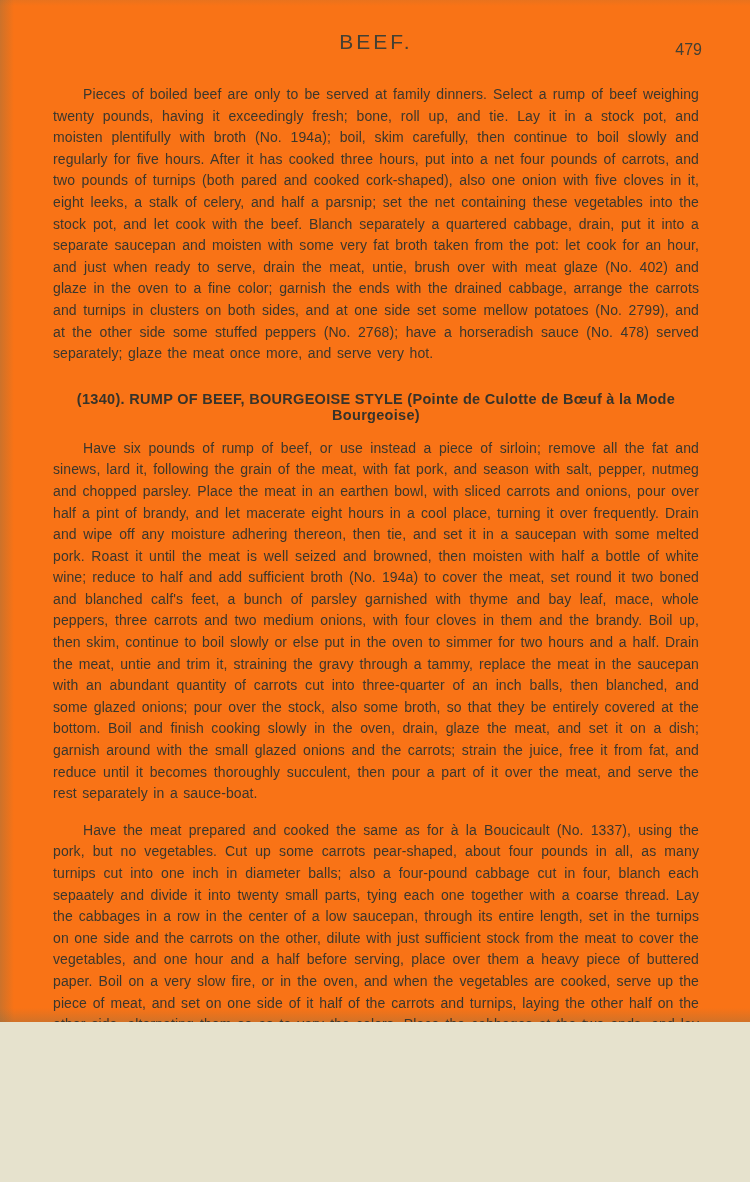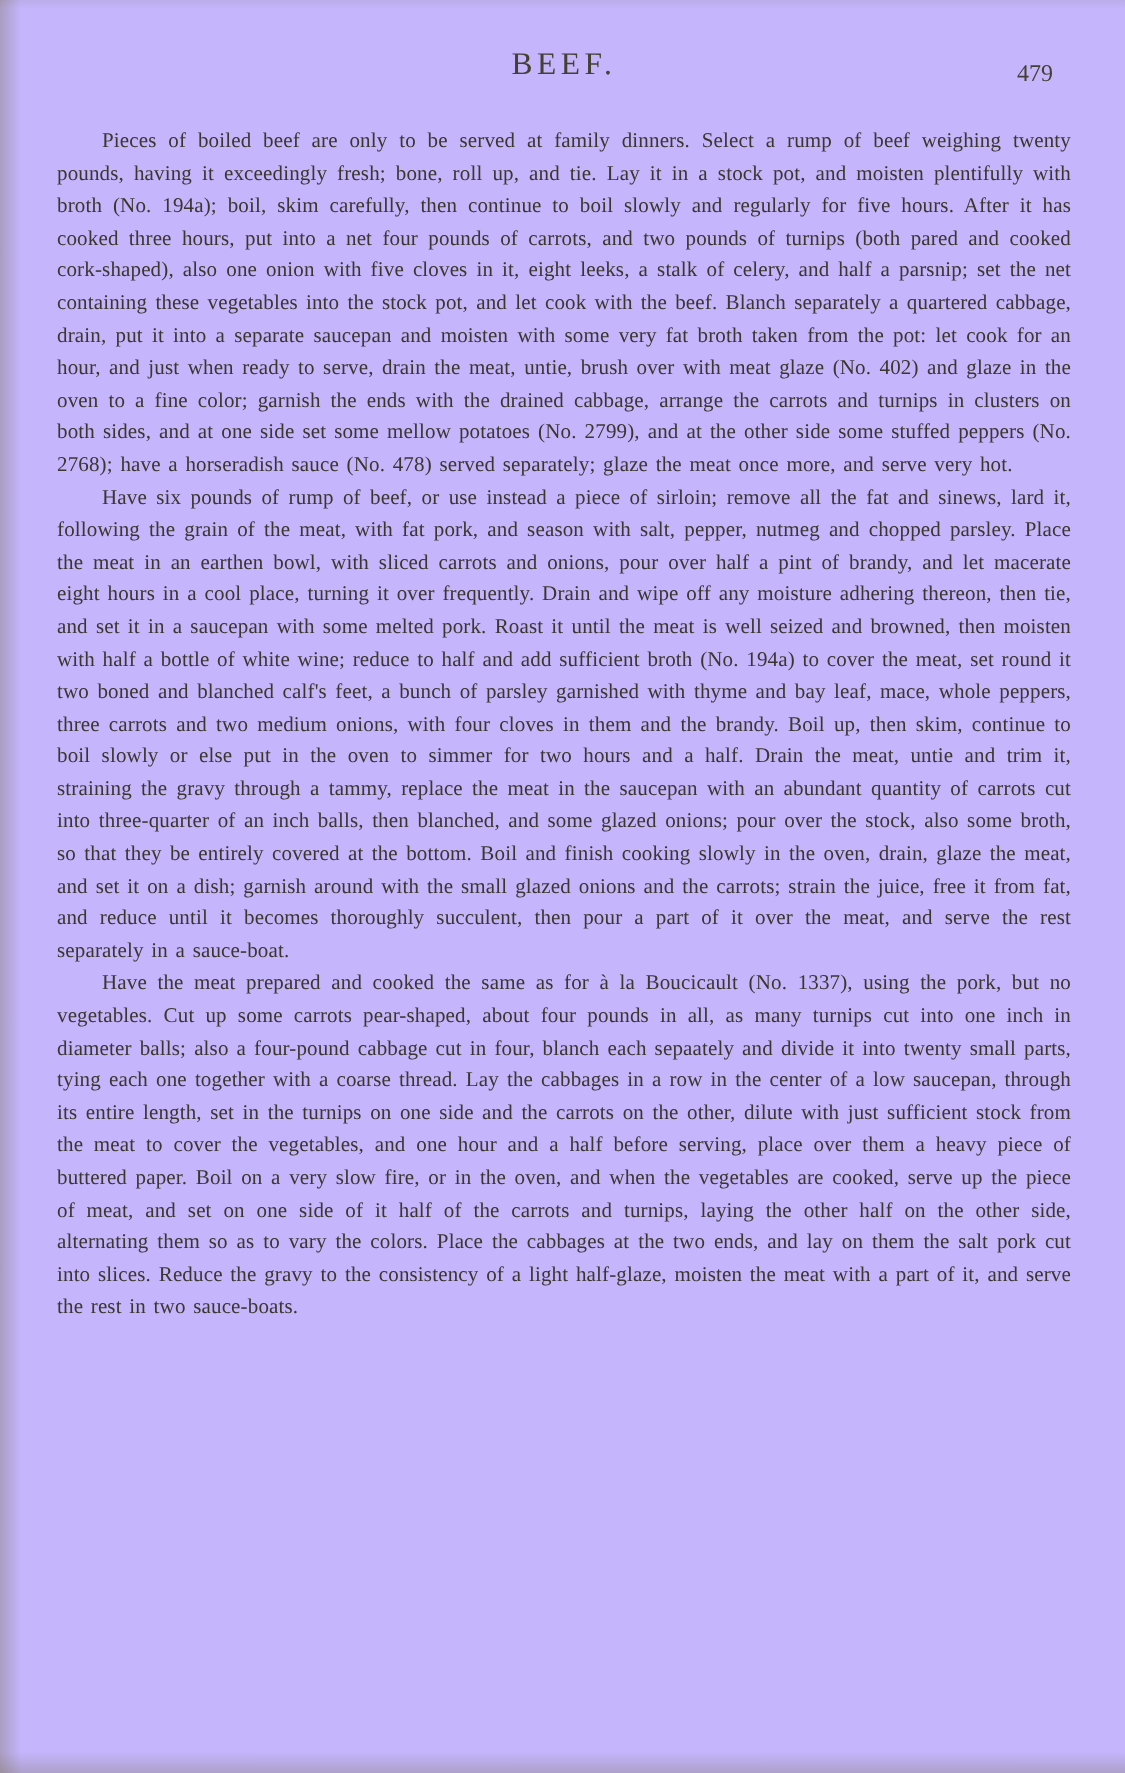--- a/index.html
+++ b/index.html
@@ -3,24 +3,24 @@
 <meta charset="utf-8">
 <style>
   html, body {
     margin: 0;
     padding: 0;
     background: #e6e2cd;
   }
   .page {
     position: relative;
     width: 750px;
-    height: 1182px;
-    background: #c4b5fd;
+    height: 1022px;
+    background: #f97316;
     overflow: hidden;
-    font-family: Liberation Serif, serif;
+    font-family: Liberation Sans, sans-serif;
     color: #3b372d;
     box-sizing: border-box;
   }
   
   .edge-left {
     position: absolute; left: 0; top: 0; bottom: 0; width: 14px;
     background: linear-gradient(to right, rgba(120,112,80,0.35), rgba(120,112,80,0.0));
     pointer-events: none;
   }
   .edge-bottom {
@@ -62,21 +62,21 @@
   .recipe { margin-bottom: 0; }
   .recipe-heading {
     font-size: 14.5px;
     font-weight: bold;
     text-align: center;
     margin: 26px 0 8px 0;
     letter-spacing: 0.3px;
     color: #37332a;
   }
   .recipe p {
-    margin: 0;
+    margin: 15px;
     font-size: 14px;
     line-height: 21.6px;
     text-align: justify;
     text-indent: 30px;
     letter-spacing: 0.1px;
     word-spacing: 1.5px;
     color: #3b372d;
   }
 </style>
 </head>
@@ -92,20 +92,21 @@
     <div class="running-head">
       <div class="running-title">BEEF.</div>
       <div class="folio">479</div>
     </div>
 
     <div class="recipe">
       <p>Pieces of boiled beef are only to be served at family dinners.  Select a rump of beef weighing twenty pounds, having it exceedingly fresh; bone, roll up, and tie.  Lay it in a stock pot, and moisten plentifully with broth (No. 194a); boil, skim carefully, then continue to boil slowly and regularly for five hours.  After it has cooked three hours, put into a net four pounds of carrots, and two pounds of turnips (both pared and cooked cork-shaped), also one onion with five cloves in it, eight leeks, a stalk of celery, and half a parsnip; set the net containing these vegetables into the stock pot, and let cook with the beef.  Blanch separately a quartered cabbage, drain, put it into a separate saucepan and moisten with some very fat broth taken from the pot: let cook for an hour, and just when ready to serve, drain the meat, untie, brush over with meat glaze (No. 402) and glaze in the oven to a fine color; garnish the ends with the drained cabbage, arrange the carrots and turnips in clusters on both sides, and at one side set some mellow potatoes (No. 2799), and at the other side some stuffed peppers (No. 2768); have a horseradish sauce (No. 478) served separately; glaze the meat once more, and serve very hot.</p>
     </div>
 
     <div class="recipe">
+      <div class="recipe-heading">(1340). RUMP OF BEEF, BOURGEOISE STYLE (Pointe de Culotte de Bœuf à la Mode Bourgeoise)</div>
       <p>Have six pounds of rump of beef, or use instead a piece of sirloin; remove all the fat and sinews, lard it, following the grain of the meat, with fat pork, and season with salt, pepper, nutmeg and chopped parsley.  Place the meat in an earthen bowl, with sliced carrots and onions, pour over half a pint of brandy, and let macerate eight hours in a cool place, turning it over frequently.  Drain and wipe off any moisture adhering thereon, then tie, and set it in a saucepan with some melted pork.  Roast it until the meat is well seized and browned, then moisten with half a bottle of white wine; reduce to half and add sufficient broth (No. 194a) to cover the meat, set round it two boned and blanched calf's feet, a bunch of parsley garnished with thyme and bay leaf, mace, whole peppers, three carrots and two medium onions, with four cloves in them and the brandy.  Boil up, then skim, continue to boil slowly or else put in the oven to simmer for two hours and a half.  Drain the meat, untie and trim it, straining the gravy through a tammy, replace the meat in the saucepan with an abundant quantity of carrots cut into three-quarter of an inch balls, then blanched, and some glazed onions; pour over the stock, also some broth, so that they be entirely covered at the bottom.  Boil and finish cooking slowly in the oven, drain, glaze the meat, and set it on a dish; garnish around with the small glazed onions and the carrots; strain the juice, free it from fat, and reduce until it becomes thoroughly succulent, then pour a part of it over the meat, and serve the rest separately in a sauce-boat.</p>
     </div>
 
     <div class="recipe">
       <p>Have the meat prepared and cooked the same as for à la Boucicault (No. 1337), using the pork, but no vegetables.  Cut up some carrots pear-shaped, about four pounds in all, as many turnips cut into one inch in diameter balls; also a four-pound cabbage cut in four, blanch each sepaately and divide it into twenty small parts, tying each one together with a coarse thread.  Lay the cabbages in a row in the center of a low saucepan, through its entire length, set in the turnips on one side and the carrots on the other, dilute with just sufficient stock from the meat to cover the vegetables, and one hour and a half before serving, place over them a heavy piece of buttered paper.  Boil on a very slow fire, or in the oven, and when the vegetables are cooked, serve up the piece of meat, and set on one side of it half of the carrots and turnips, laying the other half on the other side, alternating them so as to vary the colors.  Place the cabbages at the two ends, and lay on them the salt pork cut into slices.  Reduce the gravy to the consistency of a light half-glaze, moisten the meat with a part of it, and serve the rest in two sauce-boats.</p>
     </div>
 
   </div>
 </div>
 

